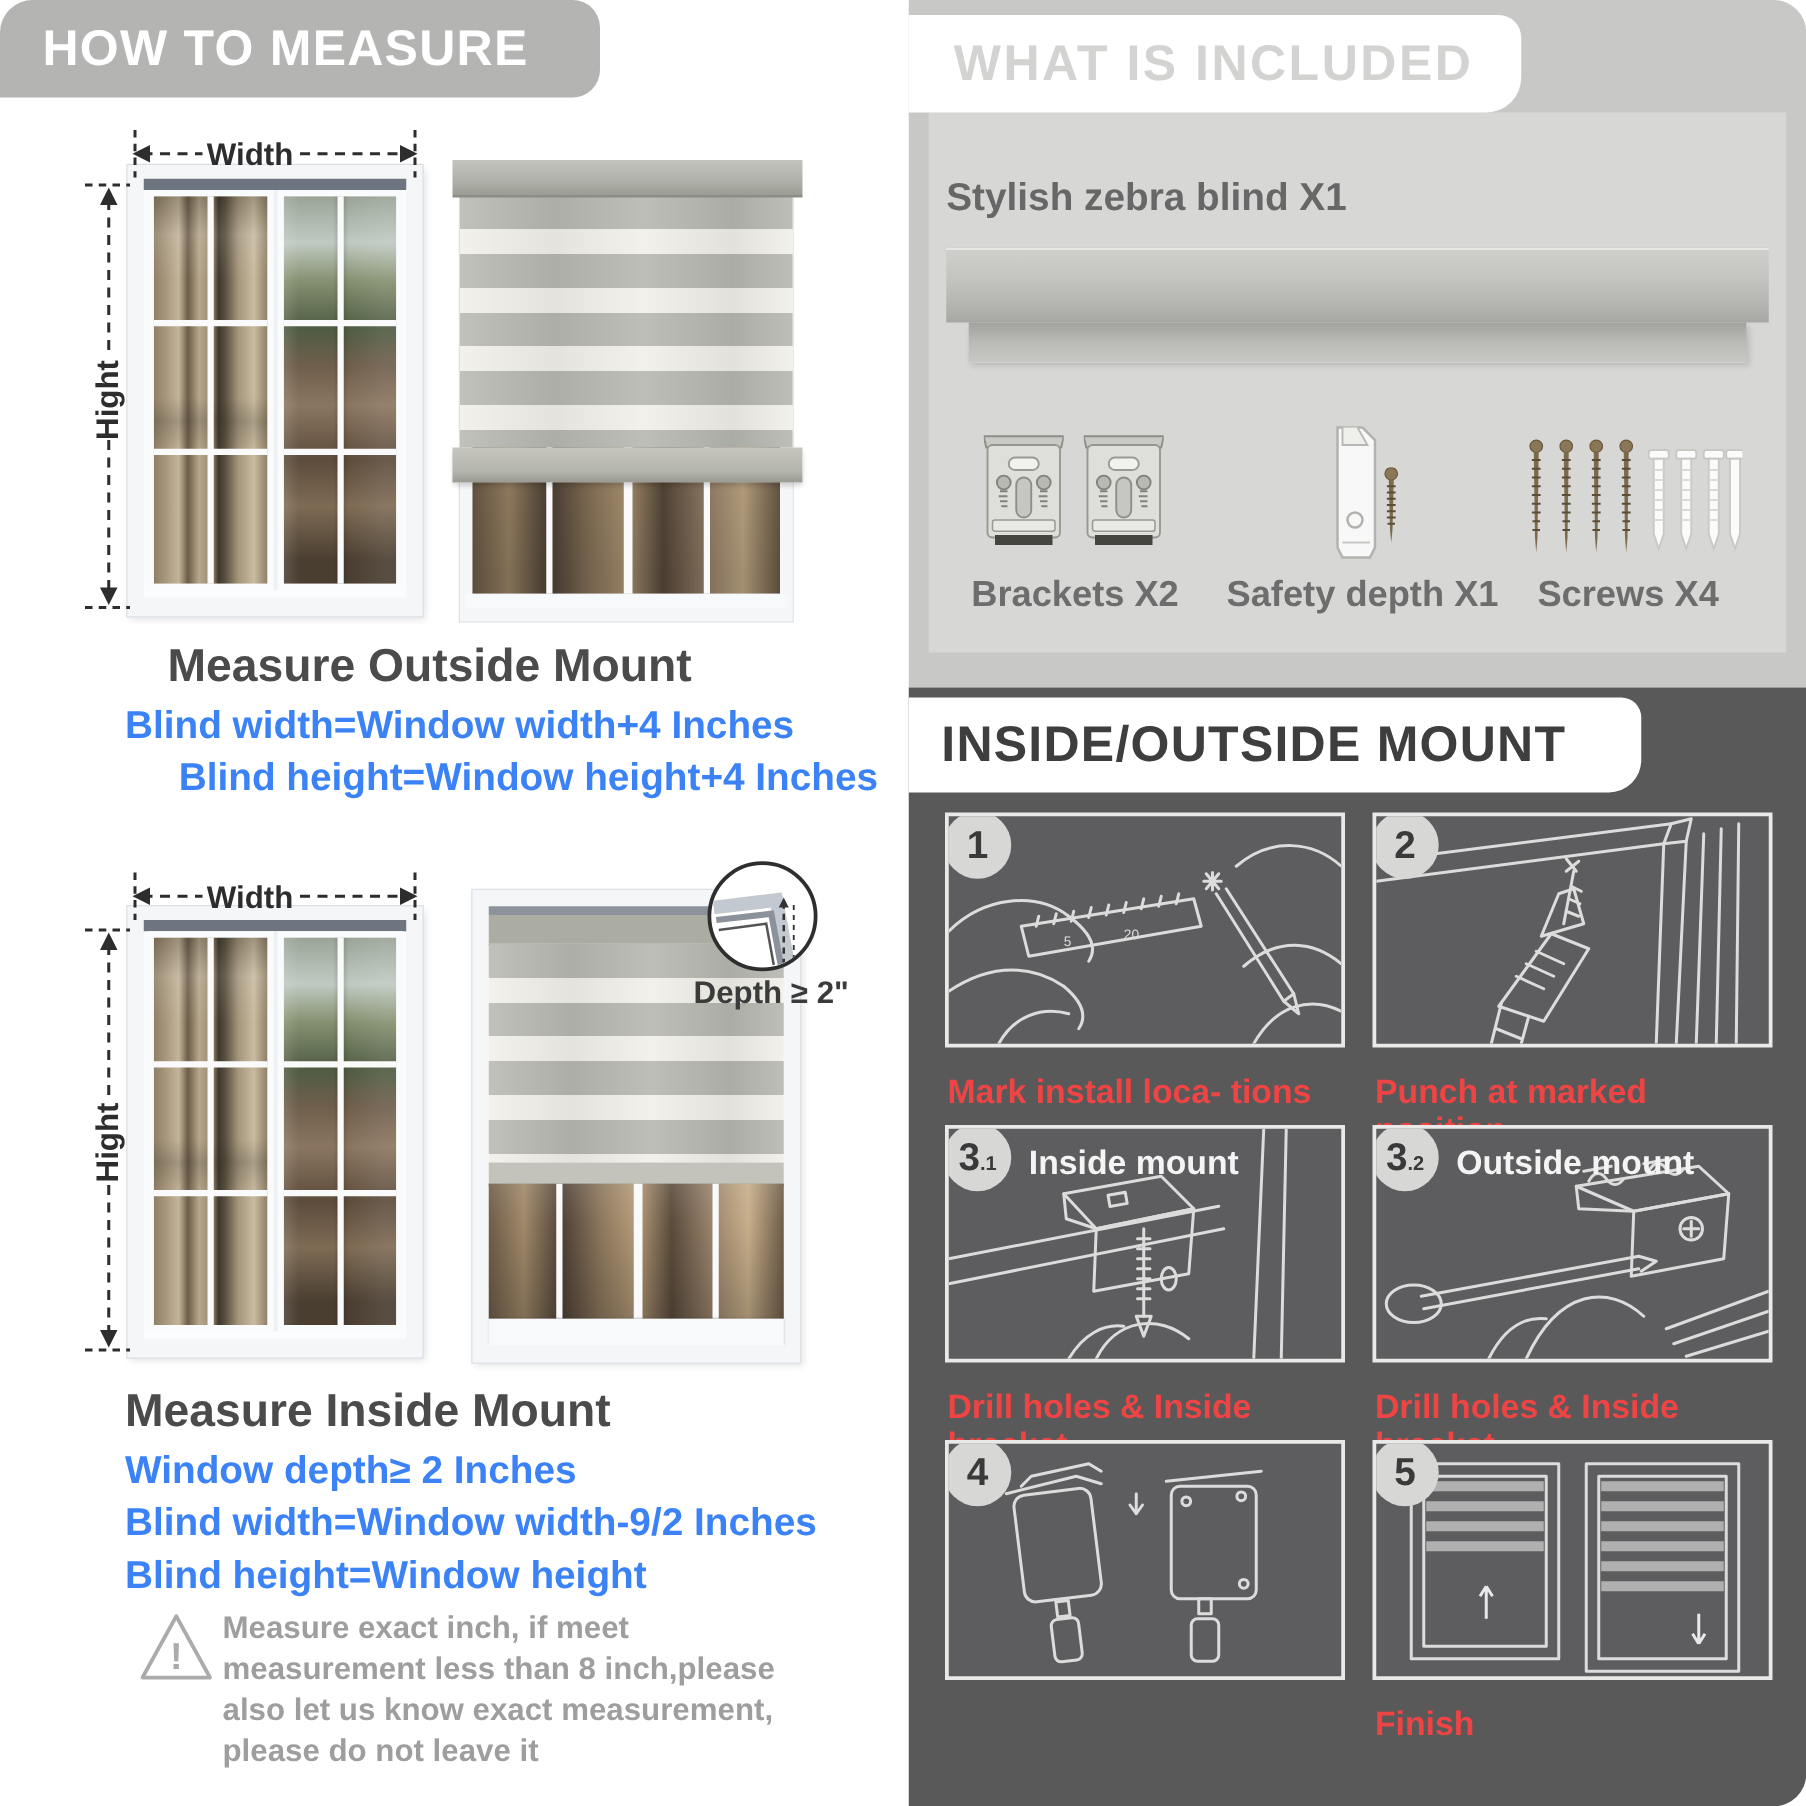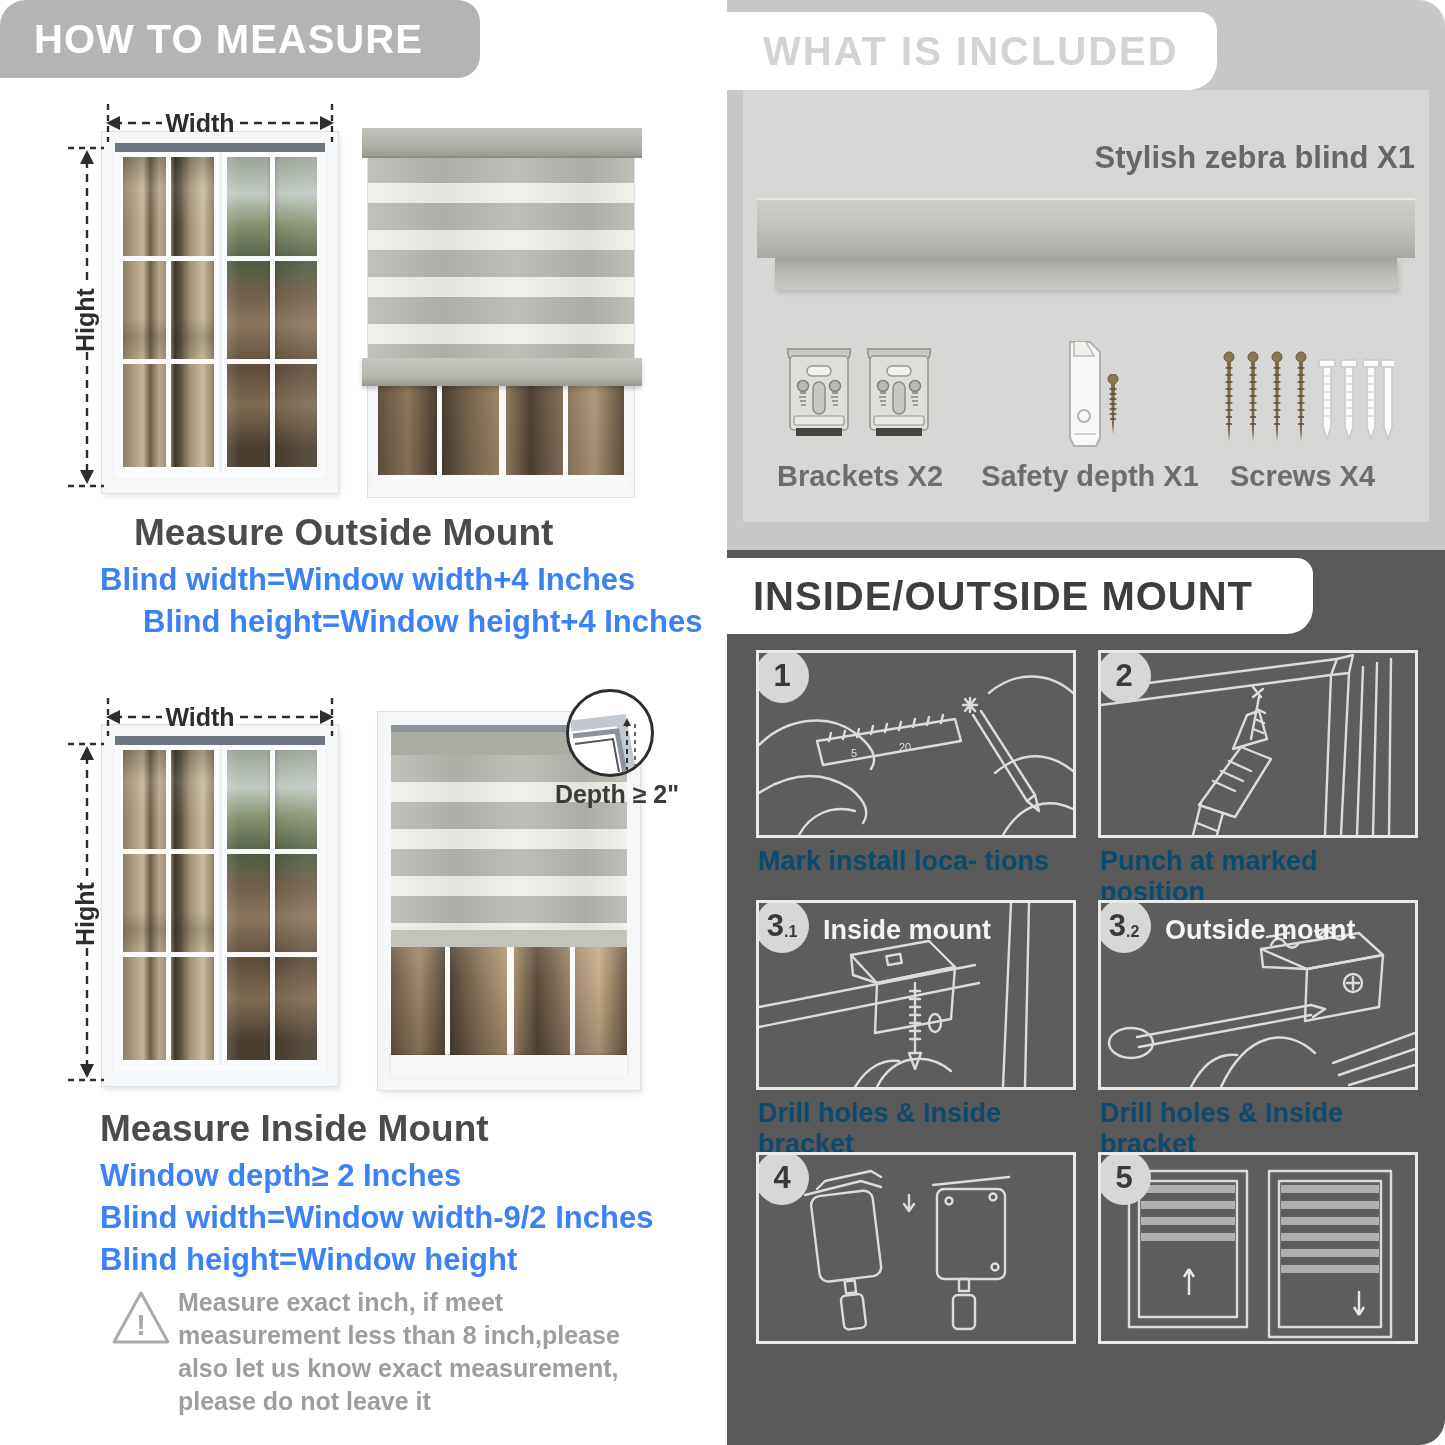--- a/index.html
+++ b/index.html
@@ -68,21 +68,21 @@
   .depth-label{left:552px;top:780px;width:130px;text-align:center;font-size:25px;font-weight:bold;color:#3b3b3b;}
 
   .warn-text{left:178px;top:1286px;width:452px;font-size:25px;color:#9e9e9e;line-height:1.32;font-weight:bold;}
 
   
   .rt-bg{left:727px;top:0;width:718px;height:550px;background:#c8c8c7;}
   .rt-inner{left:743px;top:90px;width:686px;height:432px;background:#d7d7d5;}
   .wii-box{left:727px;top:12px;width:490px;height:78px;background:#ffffff;border-radius:0 18px 28px 0;
            display:flex;align-items:center;padding-left:36px;box-sizing:border-box;}
   .wii-box span{color:#d3d3d2;font-size:40px;font-weight:bold;letter-spacing:2px;}
-  .blind-label{left:757px;top:140px;width:658px;text-align:right;font-size:31px;font-weight:bold;color:#676767;}
+  .blind-label{left:757px;top:140px;width:658px;text-align:left;font-size:31px;font-weight:bold;color:#676767;}
   .rail-main{left:757px;top:198px;width:658px;height:60px;
       background:linear-gradient(180deg,#d0d0cd 0%,#c2c2bf 45%,#b2b2ae 80%,#a7a7a3 100%);
       box-shadow:inset 0 2px 0 rgba(255,255,255,.5);}
   .rail-lip{left:775px;top:258px;width:622px;height:32px;
       background:linear-gradient(180deg,#a2a29e 0%,#bcbcb8 55%,#c8c8c4 100%);
       box-shadow:2px 3px 5px rgba(0,0,0,.15);}
   .comp-label{top:460px;text-align:center;font-size:29px;font-weight:bold;color:#6d6d6d;}
 
   
   .dk-bg{left:727px;top:550px;width:718px;height:895px;background:#59595a;}
@@ -91,21 +91,21 @@
   .iom-box span{color:#3e3e3e;font-size:40px;font-weight:bold;letter-spacing:1px;}
 
   .step{width:320px;}
   .step-frame{position:relative;width:320px;border:3px solid #e9e9e8;box-sizing:border-box;
               background:#5d5d5f;overflow:hidden;}
   .badge{position:absolute;top:-4px;left:-4px;width:54px;height:54px;border-radius:50%;
          background:#d7d7d6;color:#3a3a3a;display:flex;align-items:center;justify-content:center;
          font-weight:bold;font-size:31px;z-index:3;}
   .badge .sub{font-size:16px;margin-top:12px;font-weight:bold;}
   .step-title{position:absolute;left:64px;top:12px;color:#f4f4f4;font-size:27px;font-weight:bold;z-index:3;}
-  .caption{margin-top:8px;padding-left:2px;color:#0c4a6e;font-size:27px;font-weight:bold;}
+  .caption{margin-top:20px;padding-left:2px;color:#ef4444;font-size:27px;font-weight:bold;}
   .art{display:block;}
   .art *{vector-effect:non-scaling-stroke;}
 </style>
 </head>
 <body>
 
 <div class="canvas">
 
   <section>
 
@@ -521,16 +521,17 @@
               <rect x="180" y="46" width="98" height="8"></rect>
               <rect x="180" y="62" width="98" height="8"></rect>
               <rect x="180" y="78" width="98" height="8"></rect>
               <rect x="180" y="94" width="98" height="8"></rect>
               <rect x="180" y="110" width="98" height="8"></rect>
             </g>
             <path d="M258,136 l0,24 M258,160 l-5,-8 M258,160 l5,-8" stroke="#e9e9e9"></path>
           </g>
         </svg>
       </div>
+      <div class="caption">Finish</div>
     </div>
   </section>
 
 </div>
 
 </body></html>

